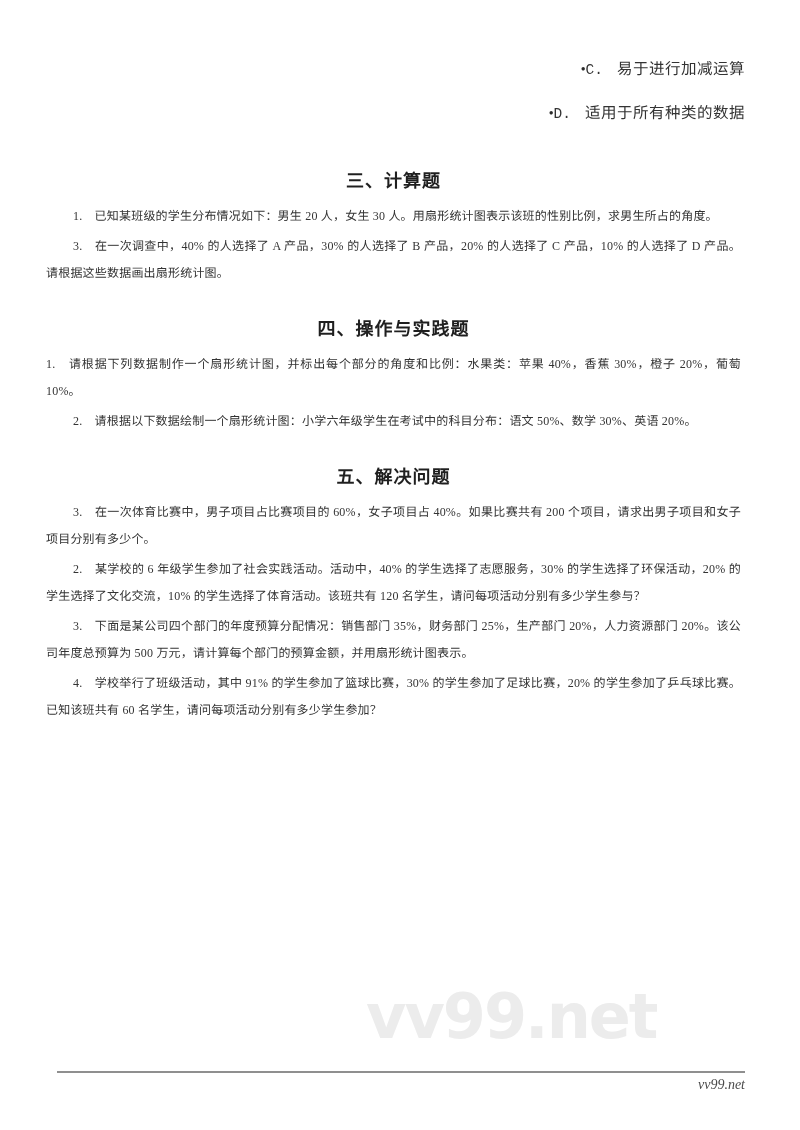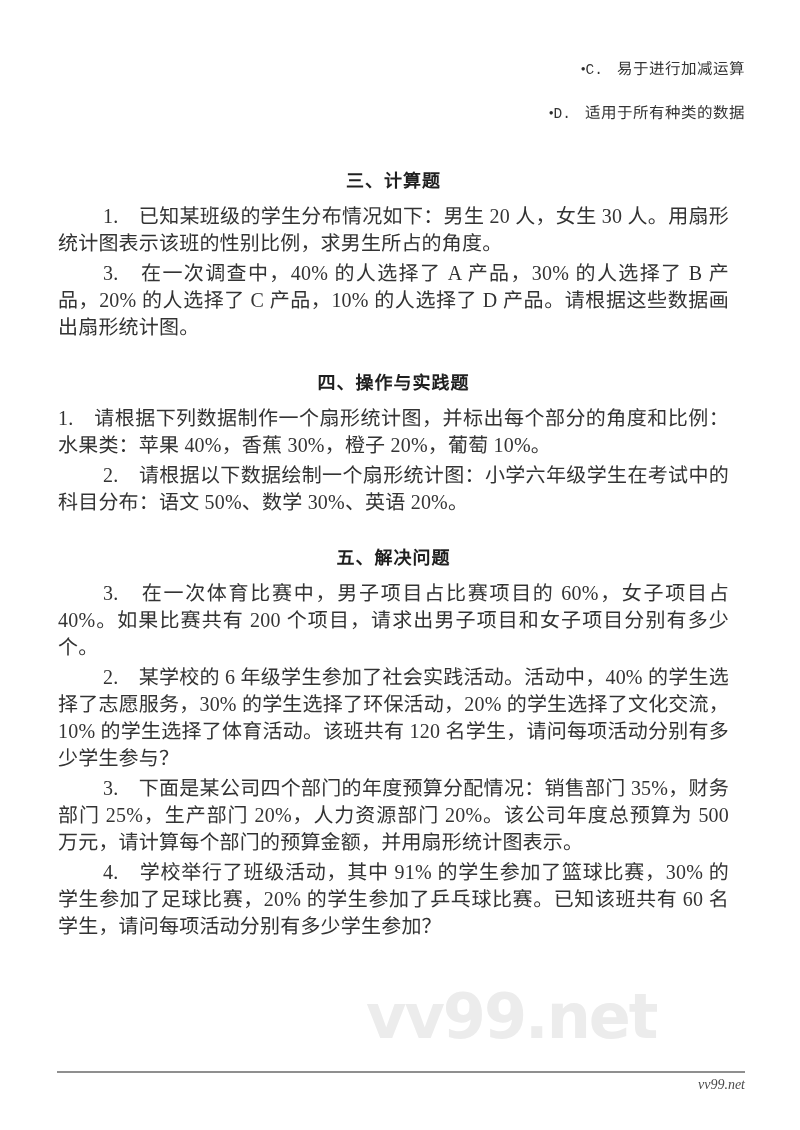--- a/index.html
+++ b/index.html
@@ -51,23 +51,23 @@
     font-weight: bold;
     color: #1f1f1f;
     margin: 30px 0 10px 0;
     letter-spacing: 1px;
     line-height: 24px;
     text-align: center;
   }
   h2.sec:first-of-type { margin-top: 40px; }
   
   p.prob {
-    font-size: 20px;
+    font-size: 12px;
     line-height: 27px;
-    margin: 3px 16px;
+    margin: 3px 4px;
     text-align: justify;
     text-justify: inter-ideograph;
     letter-spacing: 0.2px;
     color: #333333;
   }
   p.prob.indent { text-indent: 2.25em; }
   
   .watermark {
     position: absolute;
     left: 366px; top: 980px;

